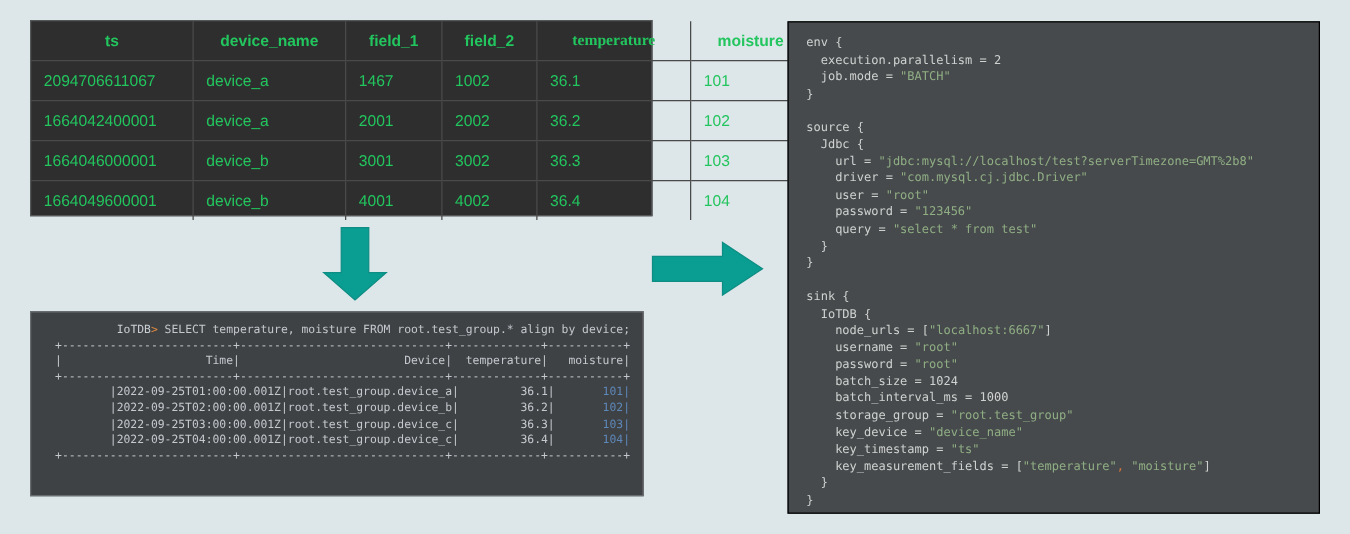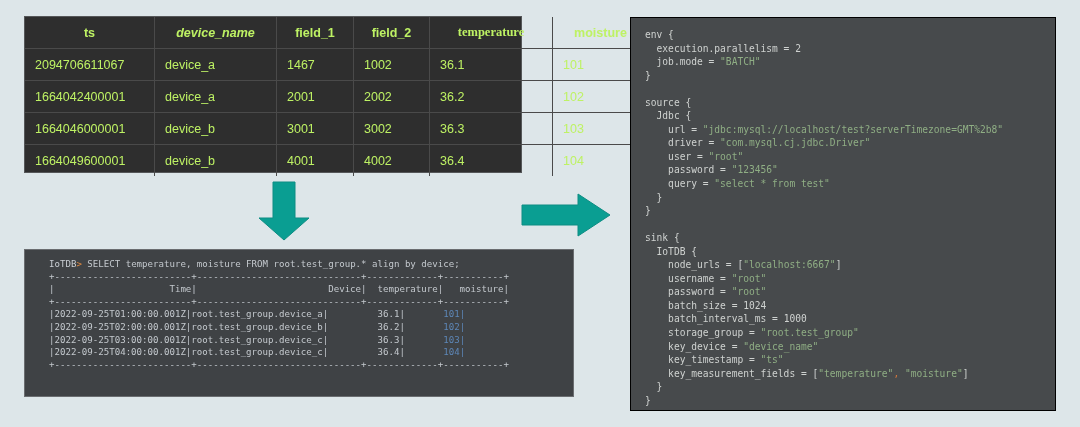--- a/index.html
+++ b/index.html
@@ -27,58 +27,59 @@
     box-sizing: border-box;
   }
   #source-table {
     width: 100%;
     height: 100%;
     border-collapse: collapse;
     table-layout: fixed;
   }
   #source-table th, #source-table td {
     border: 1px solid #4a4a4a;
-    color: #bef264;
+    color: #22c55e;
     font-size: 12.5px;
     padding: 0 10px;
     height: 31px;
     text-align: left;
     font-weight: normal;
     white-space: nowrap;
     overflow: hidden;
   }
   #source-table th {
     text-align: center;
     font-weight: bold;
     font-size: 12.5px;
   }
   #source-table tr:first-child th { border-top: none; }
   #source-table th:first-child, #source-table td:first-child { border-left: none; }
   #source-table th:last-child, #source-table td:last-child { border-right: none; }
   #source-table tr:last-child td { border-bottom: none; }
 
   .col-ts        { width: 109px; }
-  .col-device    { width: 101px; font-style: italic; }
+  .col-device    { width: 101px; }
   .col-f1        { width: 56px; }
   .col-f2        { width: 55px; }
   .col-temp      { width: 102px; font-family: Liberation Serif, serif; }
   .col-moist     { width: 75px; }
 
   
   #terminal-panel {
     position: absolute;
     left: 24px;
     top: 249px;
-    width: 550px;
+    width: 491px;
     height: 148px;
     background: #3f4245;
     border: 1px solid #6a6d70;
     box-sizing: border-box;
-    padding: 8px 24px;
-    overflow: hidden;
+    padding: 8px 10px;
+    overflow: hidden;
+    text-align: right;
   }
   #terminal-text {
     font-family: "DejaVu Sans Mono", monospace;
     font-size: 9.1px;
     line-height: 12.6px;
     color: #c4c9ce;
     white-space: pre;
     letter-spacing: 0px;
     margin: 0;
   }

